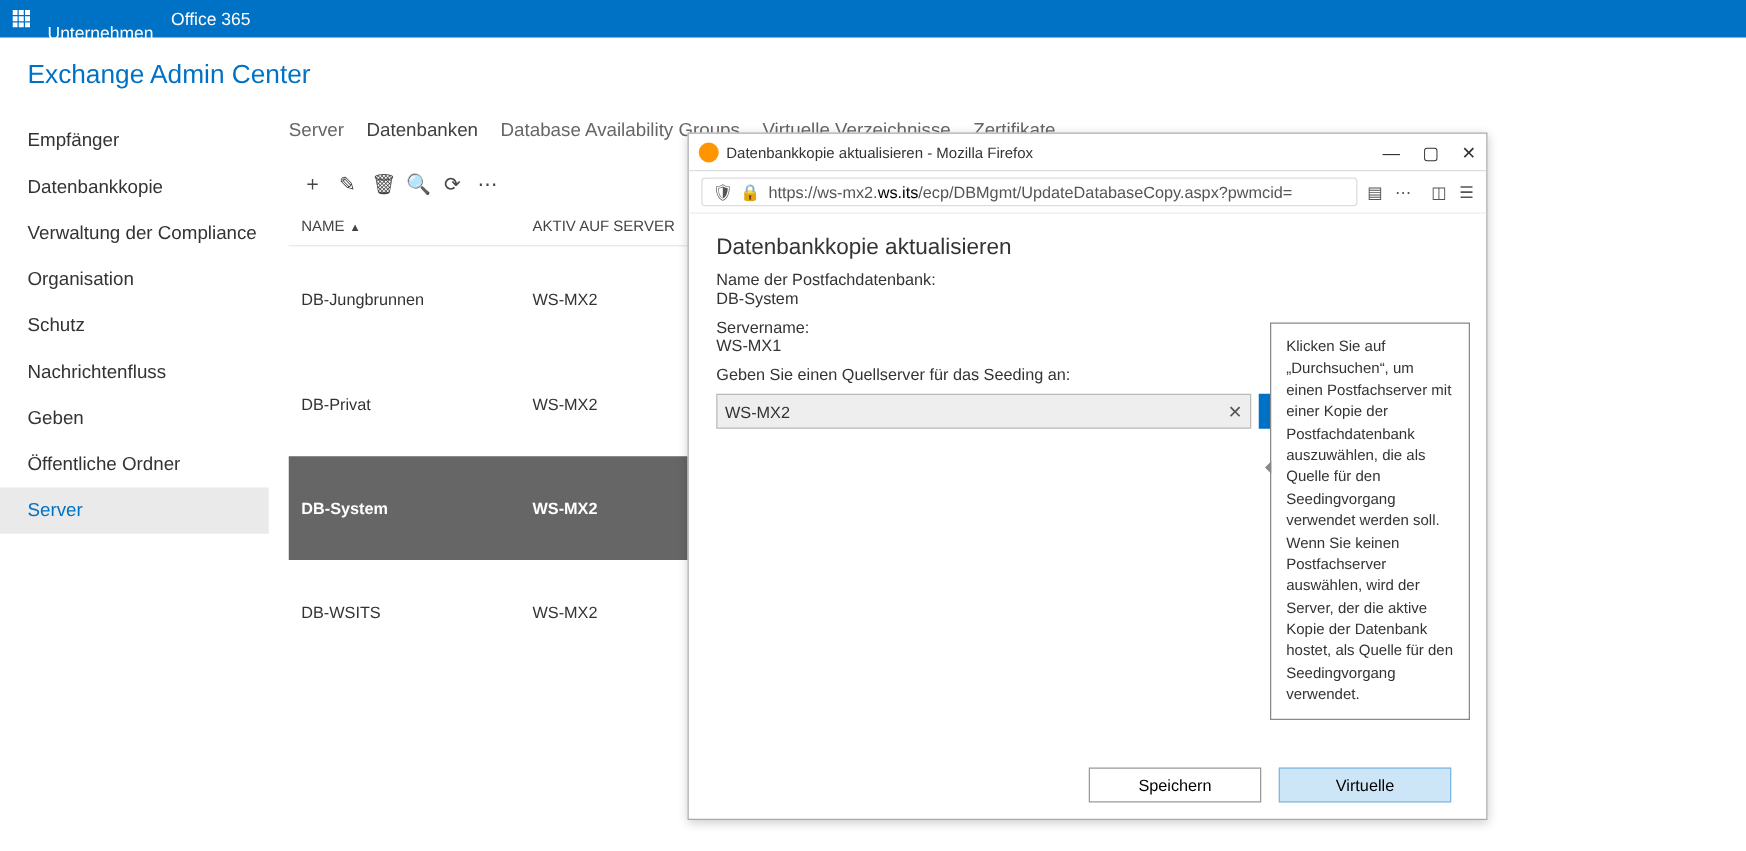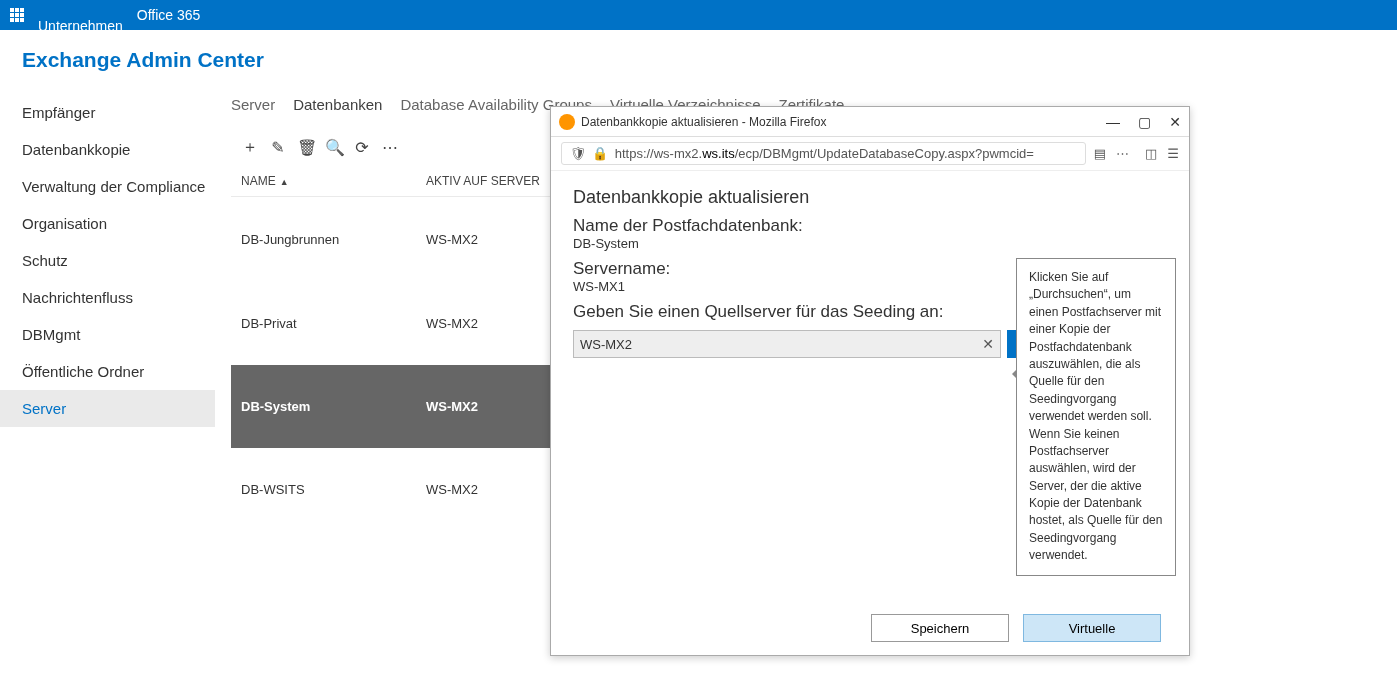--- a/index.html
+++ b/index.html
@@ -2,21 +2,21 @@
 <html><head>
 <meta charset="utf-8">
 <style>
   * { box-sizing: border-box; margin: 0; padding: 0; }
   body { font-family: "Segoe UI", Arial, sans-serif; font-size: 13px; color: #333; background: #fff; width: 1397px; height: 681px; overflow: hidden; }
   .top-bar { height: 30px; background: #0072c6; color: #fff; display: flex; align-items: center; padding-left: 8px; }
   .top-bar .waffle { width: 18px; height: 18px; margin-right: 12px; display:flex;align-items:center;justify-content:center;}
   .top-bar .org { font-size: 14px; margin-right: 14px; margin-top: 21px; }
   .top-bar .o365 { font-size: 14px; }
   .header { padding: 18px 0 18px 22px; }
-  .header h1 { font-size: 21px; font-weight: 700; color: #0072c6; }
+  .header h1 { font-size: 21px; font-weight: 400; color: #0072c6; }
   .layout { display: flex; }
   .sidebar { width: 215px; padding-top: 4px; }
   .sidebar .item { padding: 10px 0 10px 22px; font-size: 15px; color: #333; cursor: pointer; }
   .sidebar .item.active { background: #eaeaea; color: #0072c6; }
   .main { flex: 1; padding: 0 20px 0 16px; position: relative; }
   .tabs { display: flex; gap: 18px; padding: 6px 0 18px 0; }
   .tabs .tab { font-size: 15px; color: #666; cursor: pointer; }
   .tabs .tab.active { color: #404040; }
   .toolbar { display: flex; gap: 10px; align-items: center; padding: 6px 0 10px 10px; color:#444;}
   .toolbar span { width:18px; text-align:center; cursor: pointer; font-size:16px;}
@@ -43,21 +43,21 @@
   .dlg-titlebar { height: 30px; display: flex; align-items: center; padding: 0 8px; border-bottom: 1px solid #ddd; font-size: 12px; }
   .dlg-title-icon { width: 16px; height: 16px; margin-right: 6px; background:#ff9500;border-radius:50%;display:inline-block;}
   .dlg-title { flex: 1; }
   .dlg-winbtns { display: flex; gap: 18px; font-size:14px;}
   .dlg-winbtns span { cursor: pointer; }
   .dlg-urlbar { height: 34px; display: flex; align-items: center; padding: 0 10px; gap: 8px; border-bottom: 1px solid #eee; font-size: 13px; color:#555;}
   .dlg-url { flex: 1; overflow: hidden; white-space: nowrap; text-overflow: ellipsis; border:1px solid #ddd;border-radius:3px;padding:3px 8px;display:flex;align-items:center;gap:6px;}
   .dlg-url .bold { color:#000; }
   .dlg-body { padding: 16px 22px; height: calc(100% - 30px - 34px - 54px); overflow:auto;}
   .dlg-body h2 { font-size: 18px; font-weight: 400; margin-bottom: 8px; }
-  .dlg-body .lbl { font-size: 17px; margin-top: 6px; }
+  .dlg-body .lbl { font-size: 13px; margin-top: 6px; }
   .dlg-body .val { font-size: 13px; margin-bottom: 8px; }
   .dlg-src-row { display: flex; gap: 6px; margin-top: 8px; }
   .dlg-src-input { flex: 1; display:flex; align-items:center; border:1px solid #bbb; background:#eee; height:28px; padding:0 6px;}
   .dlg-src-input .txt { flex:1; }
   .dlg-src-input .clr { cursor:pointer; color:#555; font-size:14px;}
   .dlg-browse { width: 160px; height: 28px; background:#0072c6; color:#fff; border:none; font-size:13px; cursor:pointer;}
   .dlg-footer { height: 54px; display:flex; justify-content:flex-end; align-items:center; gap:14px; padding:0 28px;}
   .dlg-footer button { width: 138px; height: 28px; border:1px solid #999; background:#fff; font-size:13px; cursor:pointer;}
   .dlg-footer button.cancel { background:#cde6f7; border-color:#7fb8e0;}
 
@@ -102,21 +102,21 @@
 
 <div class="layout">
 
   <div class="sidebar">
     <div class="item">Empfänger</div>
     <div class="item">Datenbankkopie</div>
     <div class="item">Verwaltung der Compliance</div>
     <div class="item">Organisation</div>
     <div class="item">Schutz</div>
     <div class="item">Nachrichtenfluss</div>
-    <div class="item">DBMgmt</div>
+    <div class="item">Geben</div>
     <div class="item">Öffentliche Ordner</div>
     <div class="item active">Server</div>
   </div>
 
   <div class="main">
     <div class="tabs">
       <span class="tab">Server</span>
       <span class="tab active">Datenbanken</span>
       <span class="tab">Database Availability Groups</span>
       <span class="tab">Virtuelle Verzeichnisse</span>

